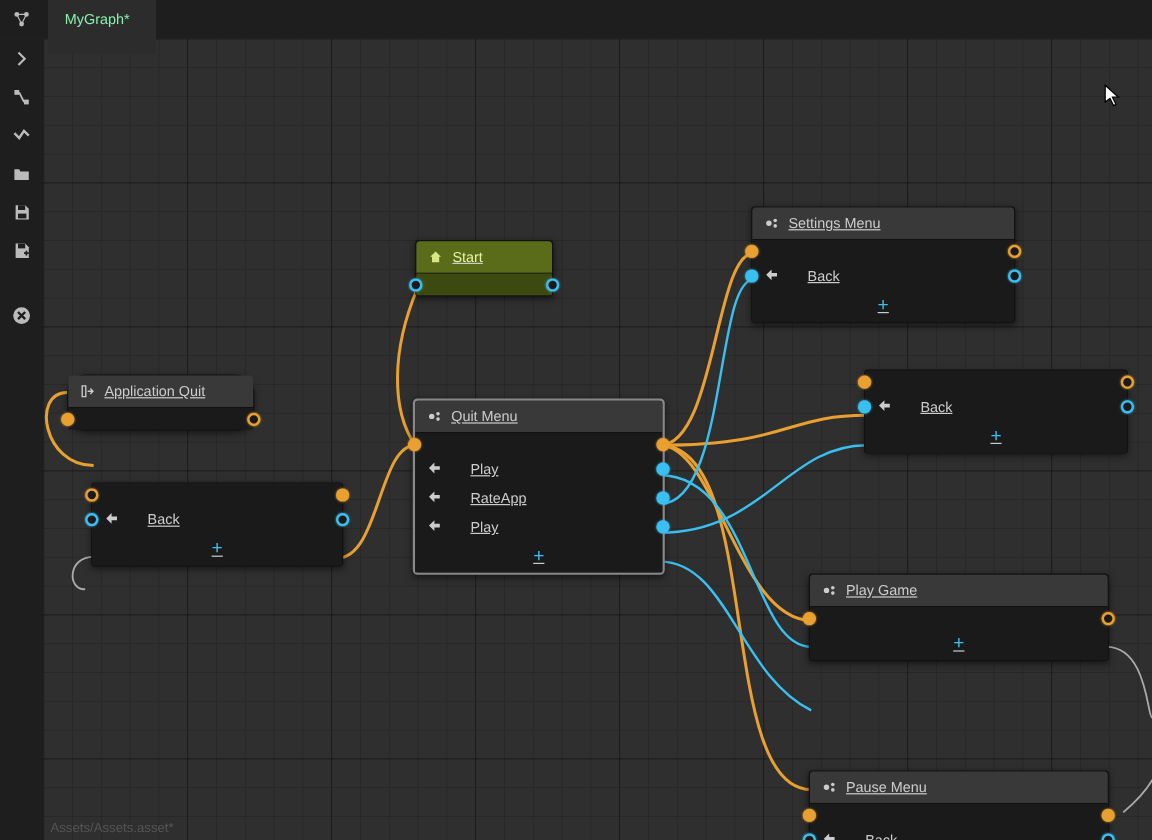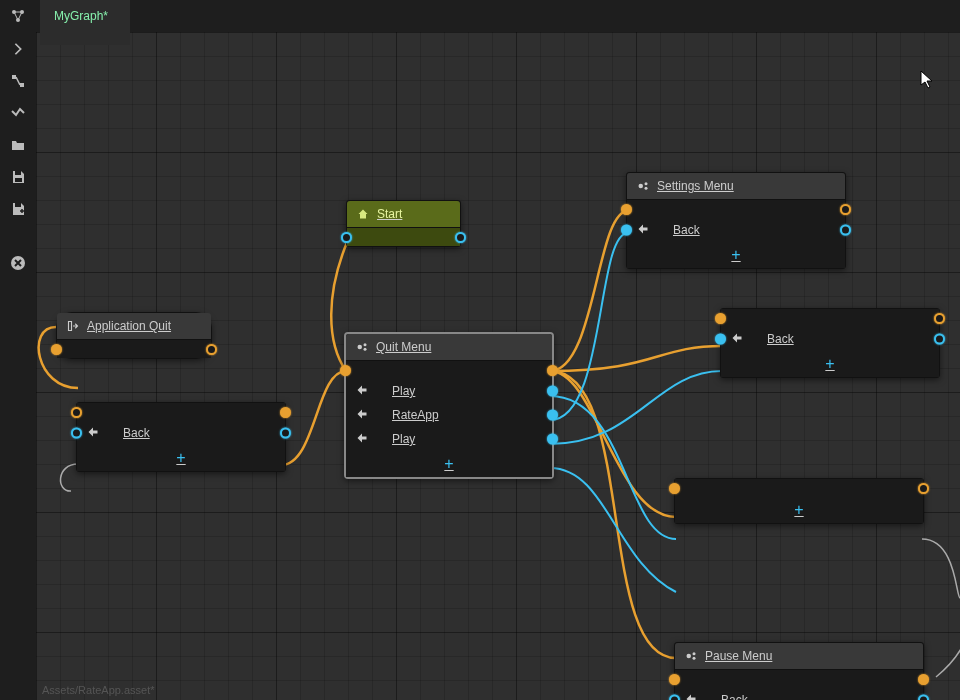--- a/index.html
+++ b/index.html
@@ -362,56 +362,64 @@
             <path d="M2 8 L8 2 L8 6 L14 6 L14 10 L8 10 L8 14 Z" fill="#ccc"></path>
           </svg>
         <span>Back</span>
         <span class="port blue row-port-r"></span>
       </div>
       <div class="add-row">+</div>
     </div>
   </div>
 
   <div class="node" style="left:638px; top:446px; width:250px;">
-    <div class="node-strip">
-      <span class="port L orange fill" style="top:4px;"></span>
-      <span class="port R orange" style="top:4px;"></span>
-    </div>
-    <div class="node-body">
-      <div class="add-row">+</div>
-    </div>
-  </div>
-
-  <div class="node" style="left:638px; top:586px; width:250px;margin-top:24px;">
     <div class="node-header">
       <svg class="icon-sm" viewBox="0 0 16 16">
           <circle cx="5" cy="8" r="3" fill="#ccc"></circle>
           <circle cx="12" cy="5" r="2" fill="#ccc"></circle>
           <circle cx="12" cy="11" r="2" fill="#ccc"></circle>
         </svg>
+      <span>Play Game</span>
+    </div>
+    <div class="node-strip">
+      <span class="port L orange fill" style="top:4px;"></span>
+      <span class="port R orange" style="top:4px;"></span>
+    </div>
+    <div class="node-body">
+      <div class="add-row">+</div>
+    </div>
+  </div>
+
+  <div class="node" style="left:638px; top:586px; width:250px;margin-top:24px;">
+    <div class="node-header">
+      <svg class="icon-sm" viewBox="0 0 16 16">
+          <circle cx="5" cy="8" r="3" fill="#ccc"></circle>
+          <circle cx="12" cy="5" r="2" fill="#ccc"></circle>
+          <circle cx="12" cy="11" r="2" fill="#ccc"></circle>
+        </svg>
       <span>Pause Menu</span>
     </div>
     <div class="node-strip">
       <span class="port L orange fill" style="top:4px;"></span>
       <span class="port R orange fill" style="top:4px;"></span>
     </div>
     <div class="node-body">
       <div class="node-row">
         <span class="port blue row-port-l"></span>
         <svg class="icon-sm" viewBox="0 0 16 16">
             <path d="M2 8 L8 2 L8 6 L14 6 L14 10 L8 10 L8 14 Z" fill="#ccc"></path>
           </svg>
         <span>Back</span>
         <span class="port blue row-port-r"></span>
       </div>
     </div>
   </div>
 
   <div class="status">
-    <span>Assets/RateApp.asset*</span>
+    <span>Assets/Assets.asset*</span>
   </div>
 </div>
 
 <div class="cursor">
   <svg width="16" height="20" viewBox="0 0 16 20">
       <path d="M1 1 L1 15 L5 12 L8 18 L10 17 L7 11 L12 11 Z" fill="#fff" stroke="#000" stroke-width="1"></path>
     </svg>
 </div>
 
 </body></html>

